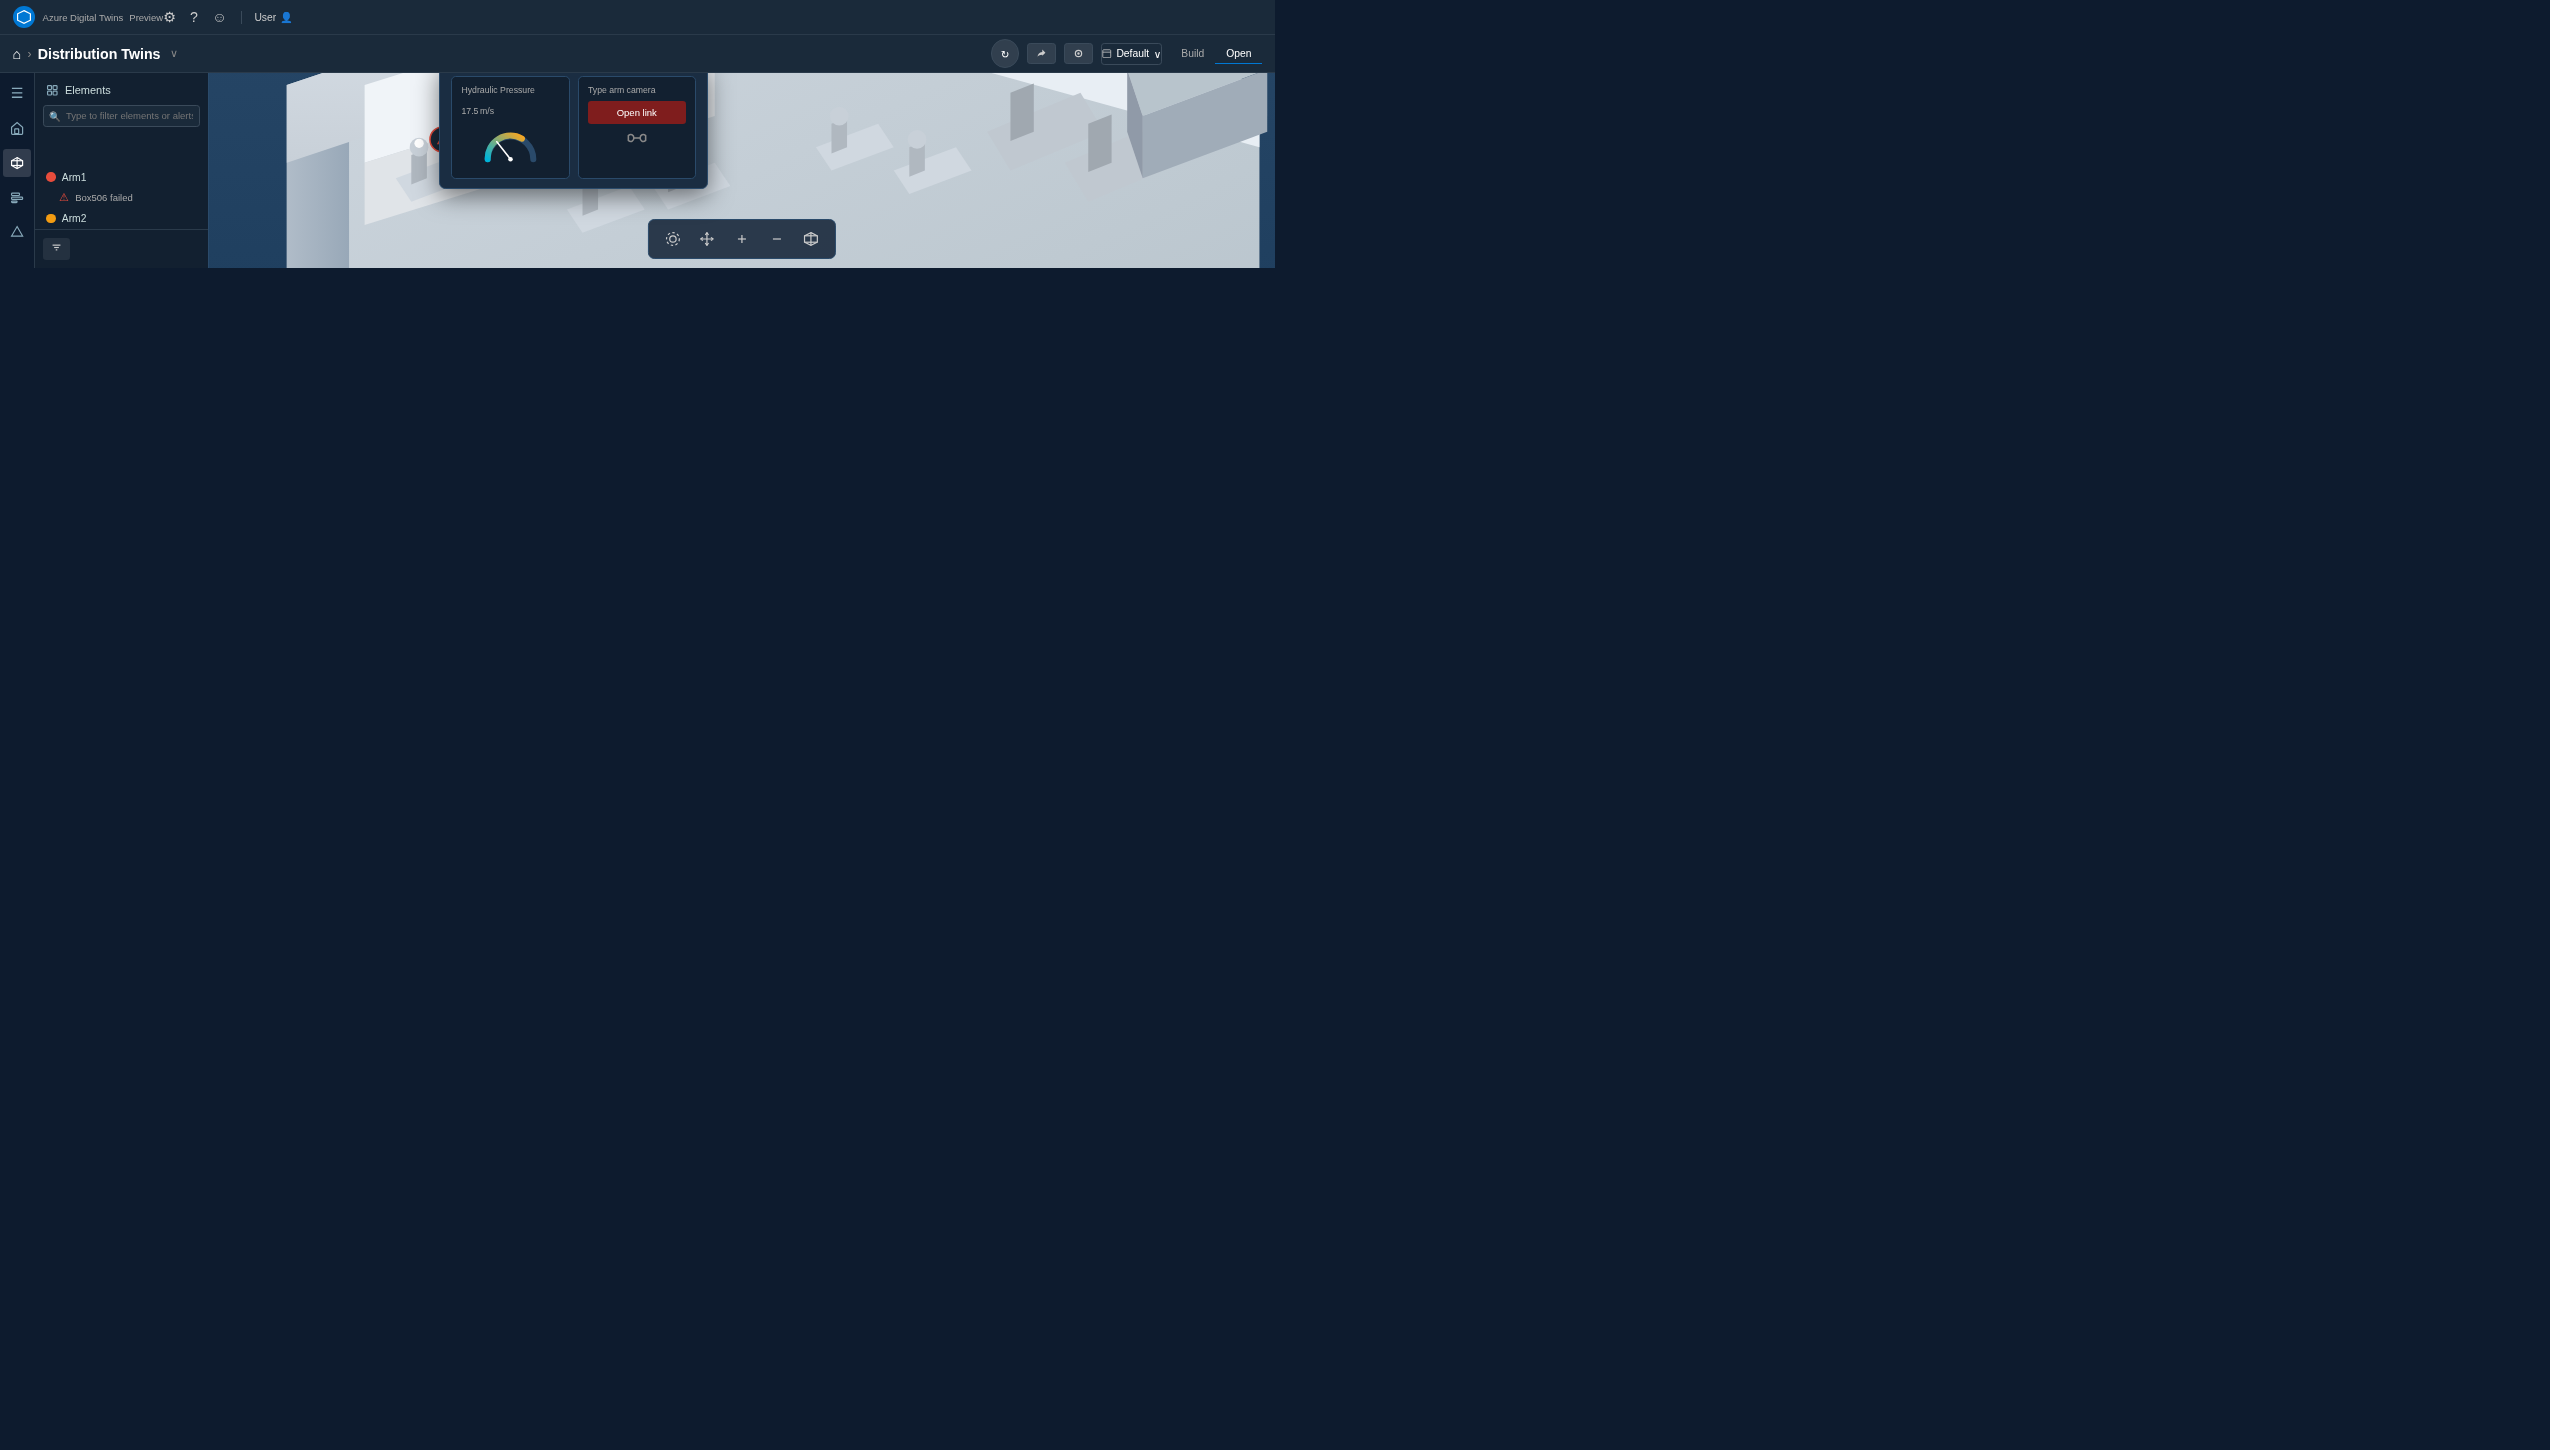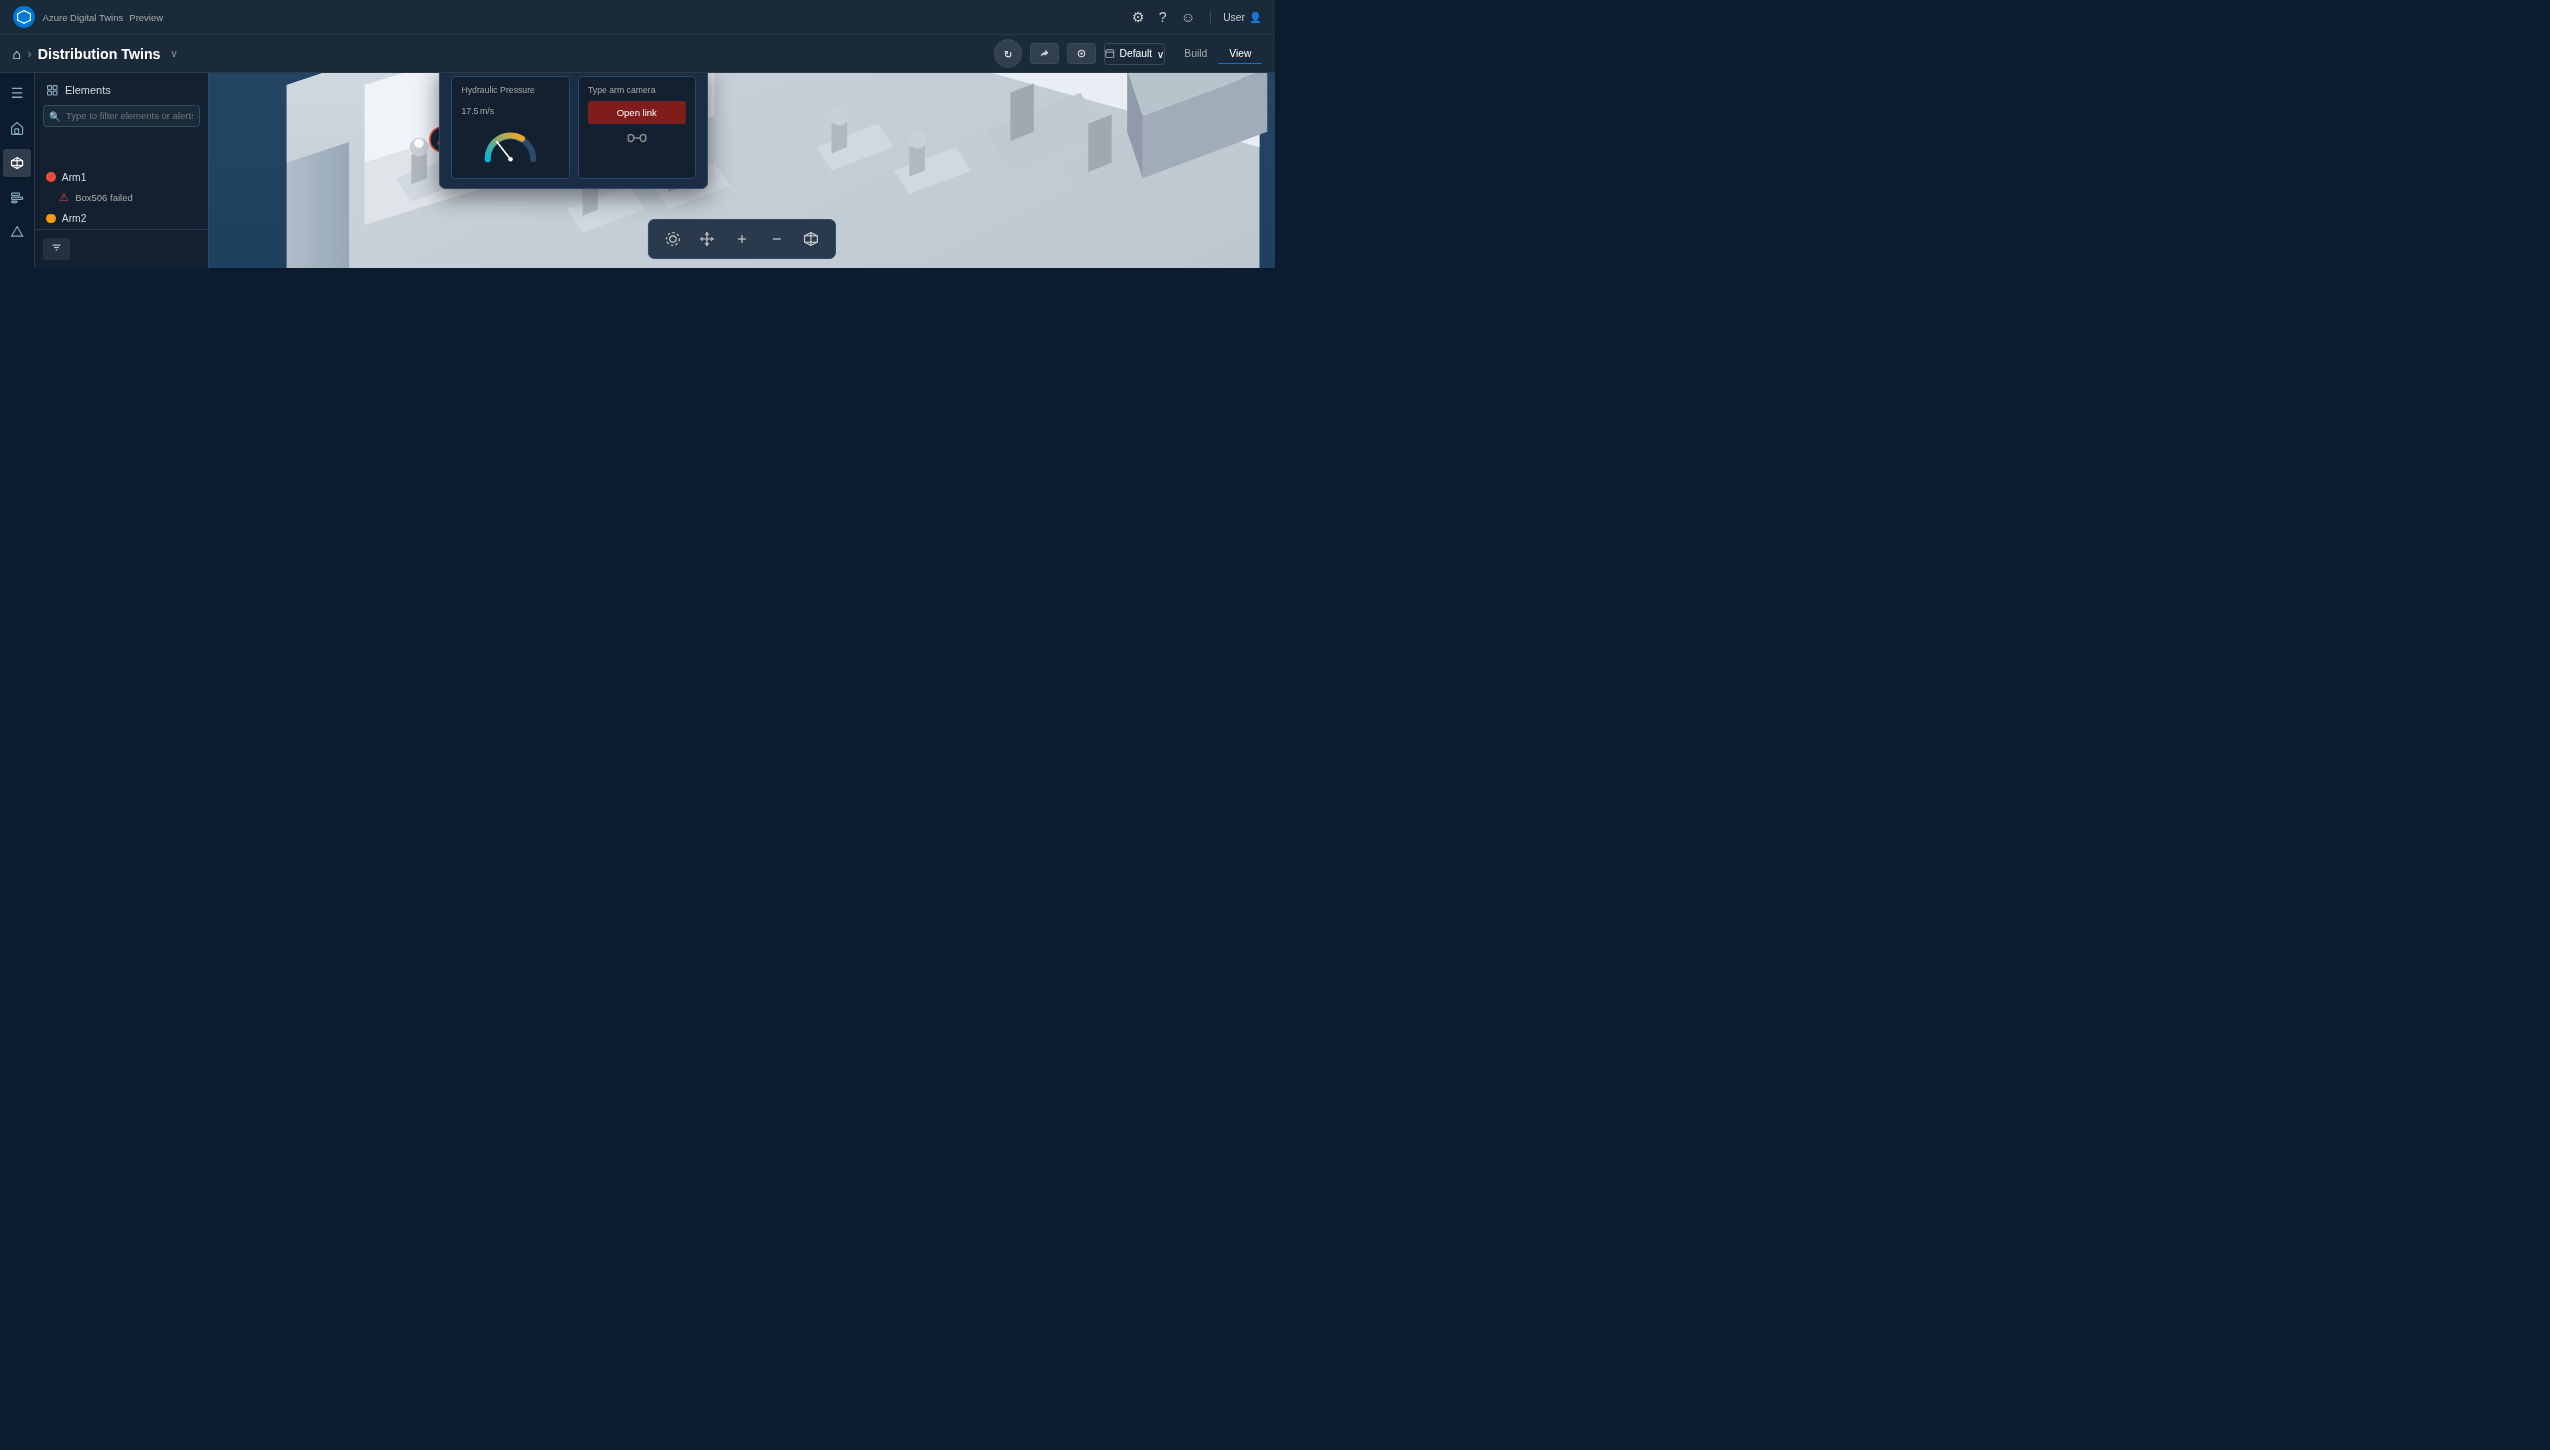--- a/index.html
+++ b/index.html
@@ -1,20 +1,20 @@
 <!DOCTYPE html>
 <html style="font-size:12.6px"><head>
   <meta charset="utf-8">
   <style>
     * { box-sizing: border-box; margin: 0; padding: 0; }
     body { font-family: 'Segoe UI', sans-serif; background: #0d1b2e; color: #fff; width: 1275px; height: 725px; overflow: hidden; position: relative; }
 
     
     .navbar {
-      display: flex; align-items: center; justify-content: space-between;
+      display: flex; align-items: center; 
       background: #1a2a3a; height: 35px; padding: 0 12.6px;
       border-bottom: 0.8px solid #2a3a4a;
     }
     .navbar-left { display: flex; align-items: center; gap: 8px; }
     .navbar-logo { width: 22px; height: 22px; background: #0078d4; border-radius: 50%; display: flex; align-items: center; justify-content: center; font-size: 11px; }
     .navbar-title { font-size: 11px; color: #cdd; }
     .navbar-title span { color: #aaa; font-size: 9.5px; }
     .navbar-right { display: flex; align-items: center; gap: 14.2px; }
     .navbar-icon { font-size: 14.2px; color: #ccc; cursor: pointer; }
     .navbar-user { display: flex; align-items: center; gap: 4.7px; font-size: 10.3px; color: #ccc; border-left: 0.8px solid #3a4a5a; padding-left: 12.6px; }
@@ -200,21 +200,21 @@
     <div class="default-select">
       <svg width="9.5" height="9.5" viewBox="0 0 12 12" fill="#ccc">
           <rect x="1" y="1" width="10" height="10" rx="1" fill="none" stroke="#ccc" stroke-width="1"></rect>
           <line x1="1" y1="4" x2="11" y2="4" stroke="#ccc" stroke-width="1"></line>
         </svg>
       <span>Default</span>
       <span>∨</span>
     </div>
     <div class="view-build">
       <div class="view-tab">Build</div>
-      <div class="view-tab active">View</div>
+      <div class="view-tab active">Open</div>
     </div>
   </div>
 </div>
 
 <div class="main-layout">
 
   <div class="left-panel">
 
     <div class="icon-rail">
       <div class="icon-rail-btn">☰</div>

